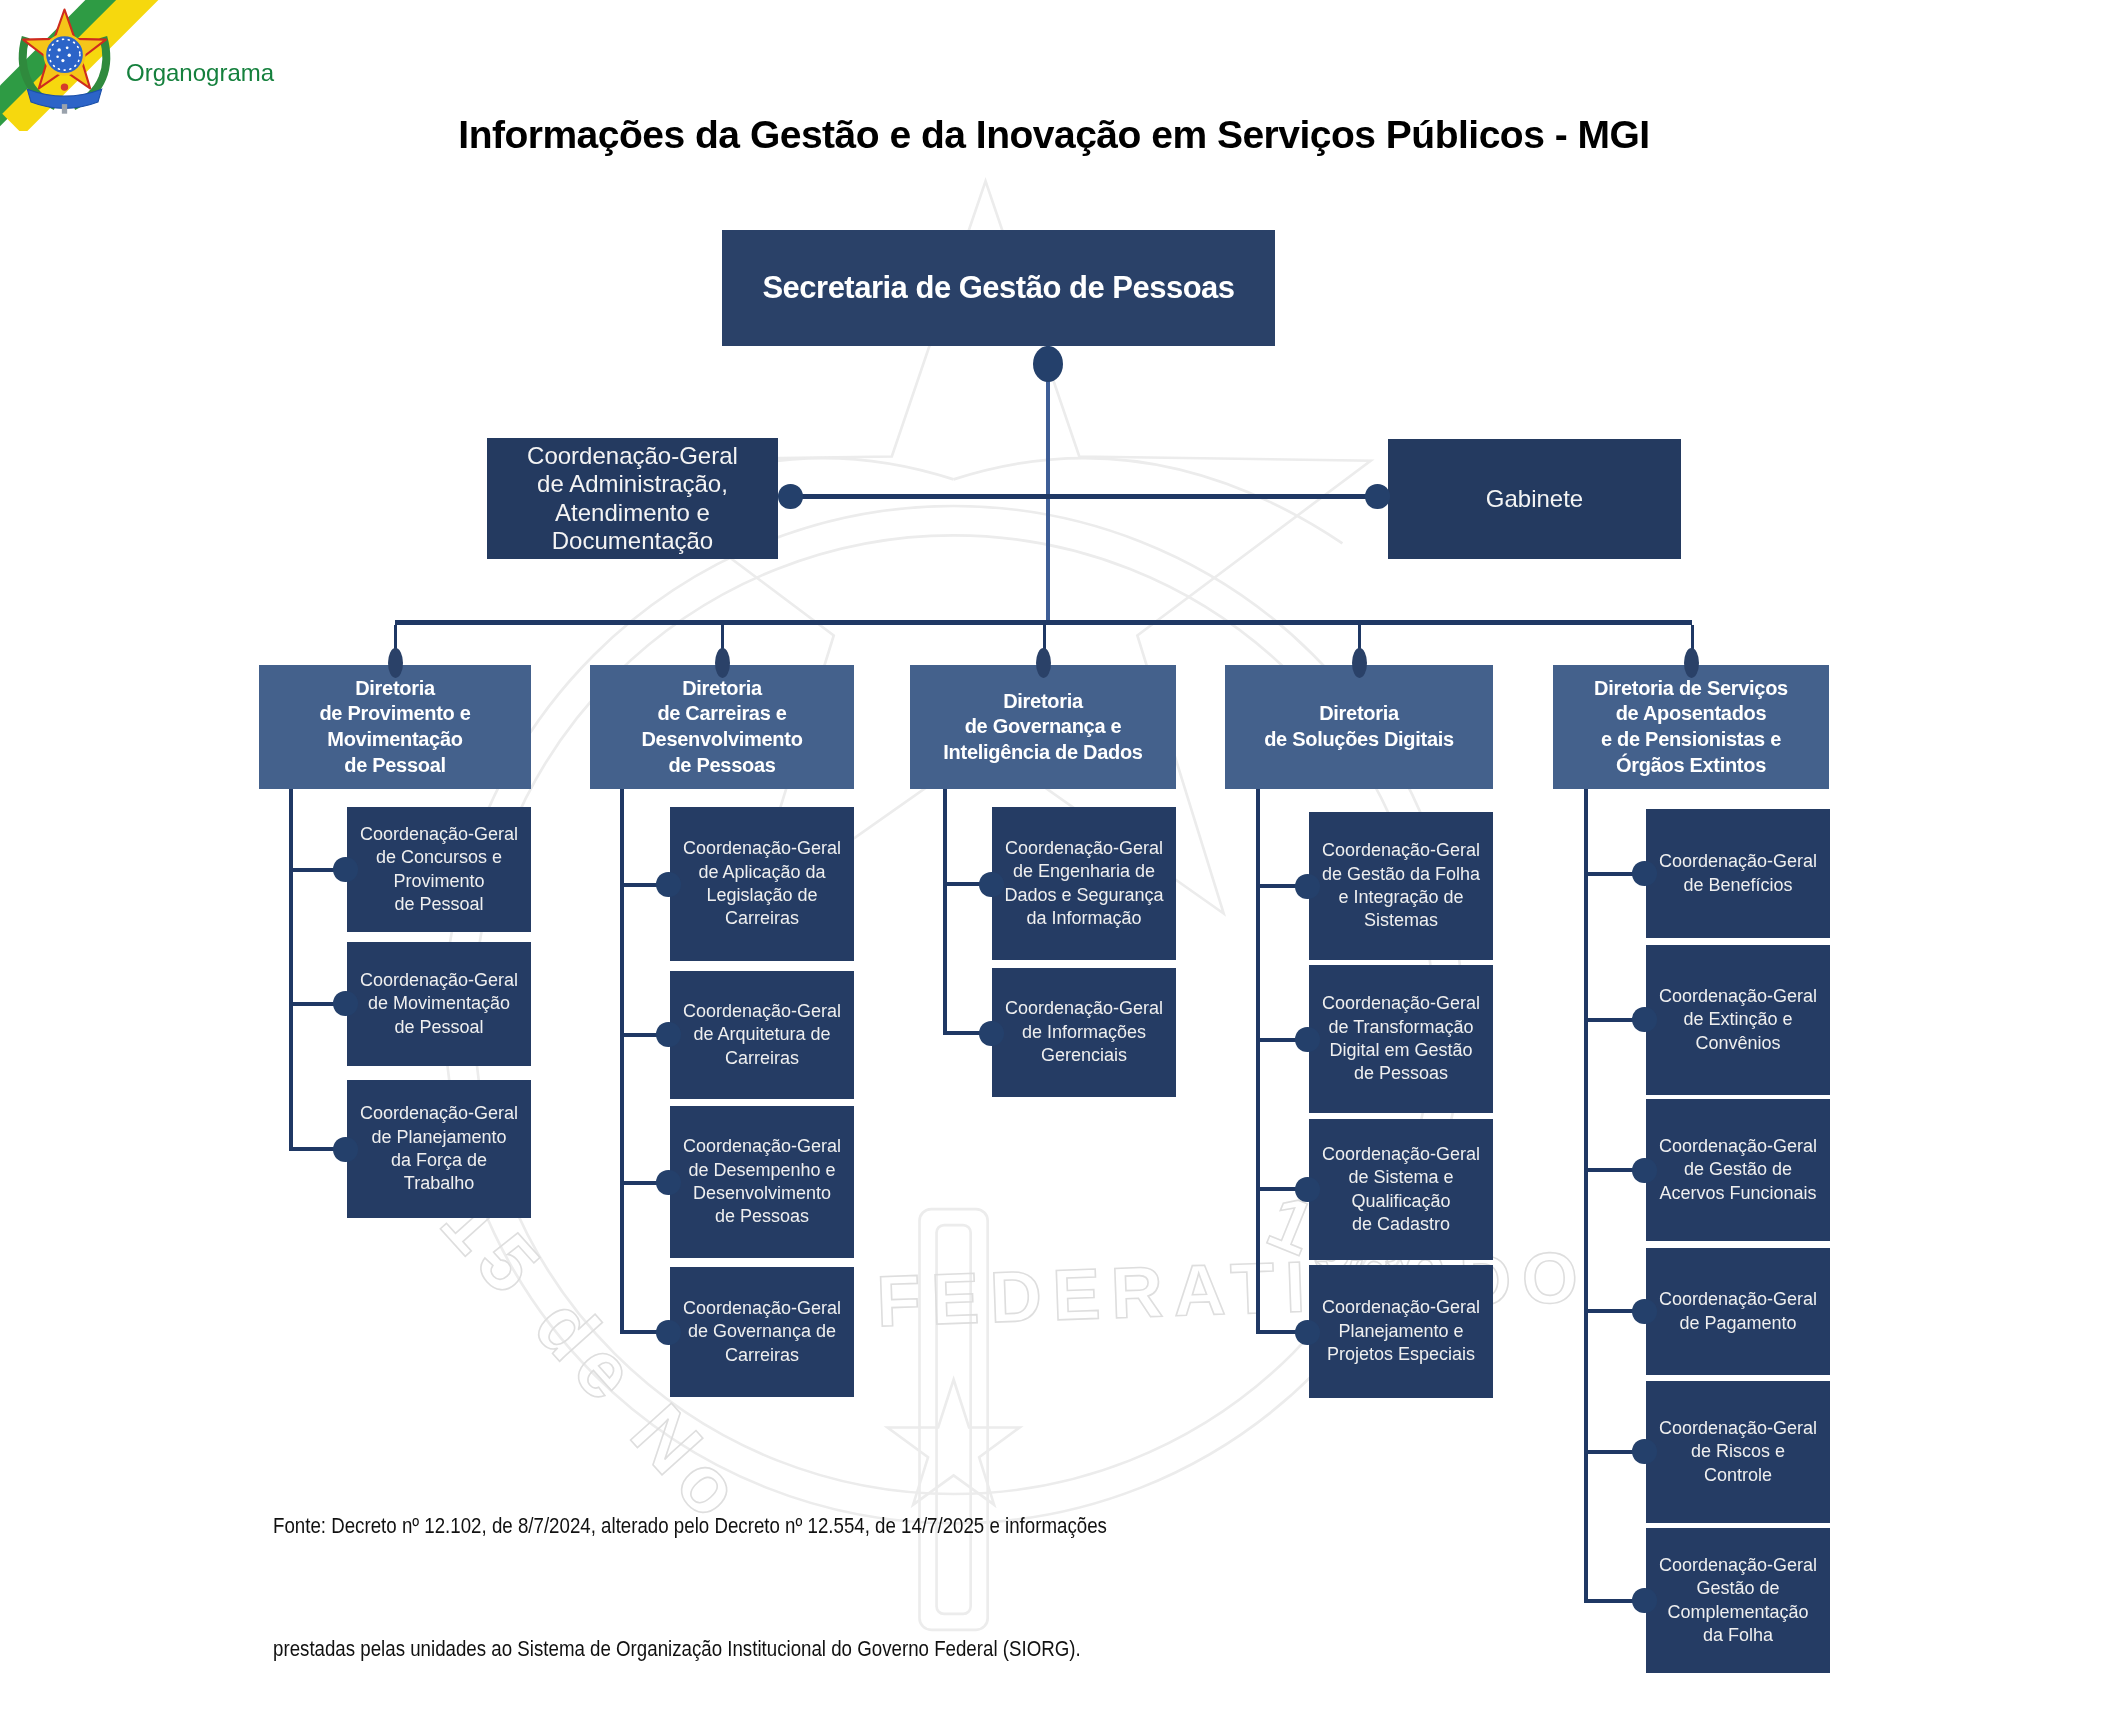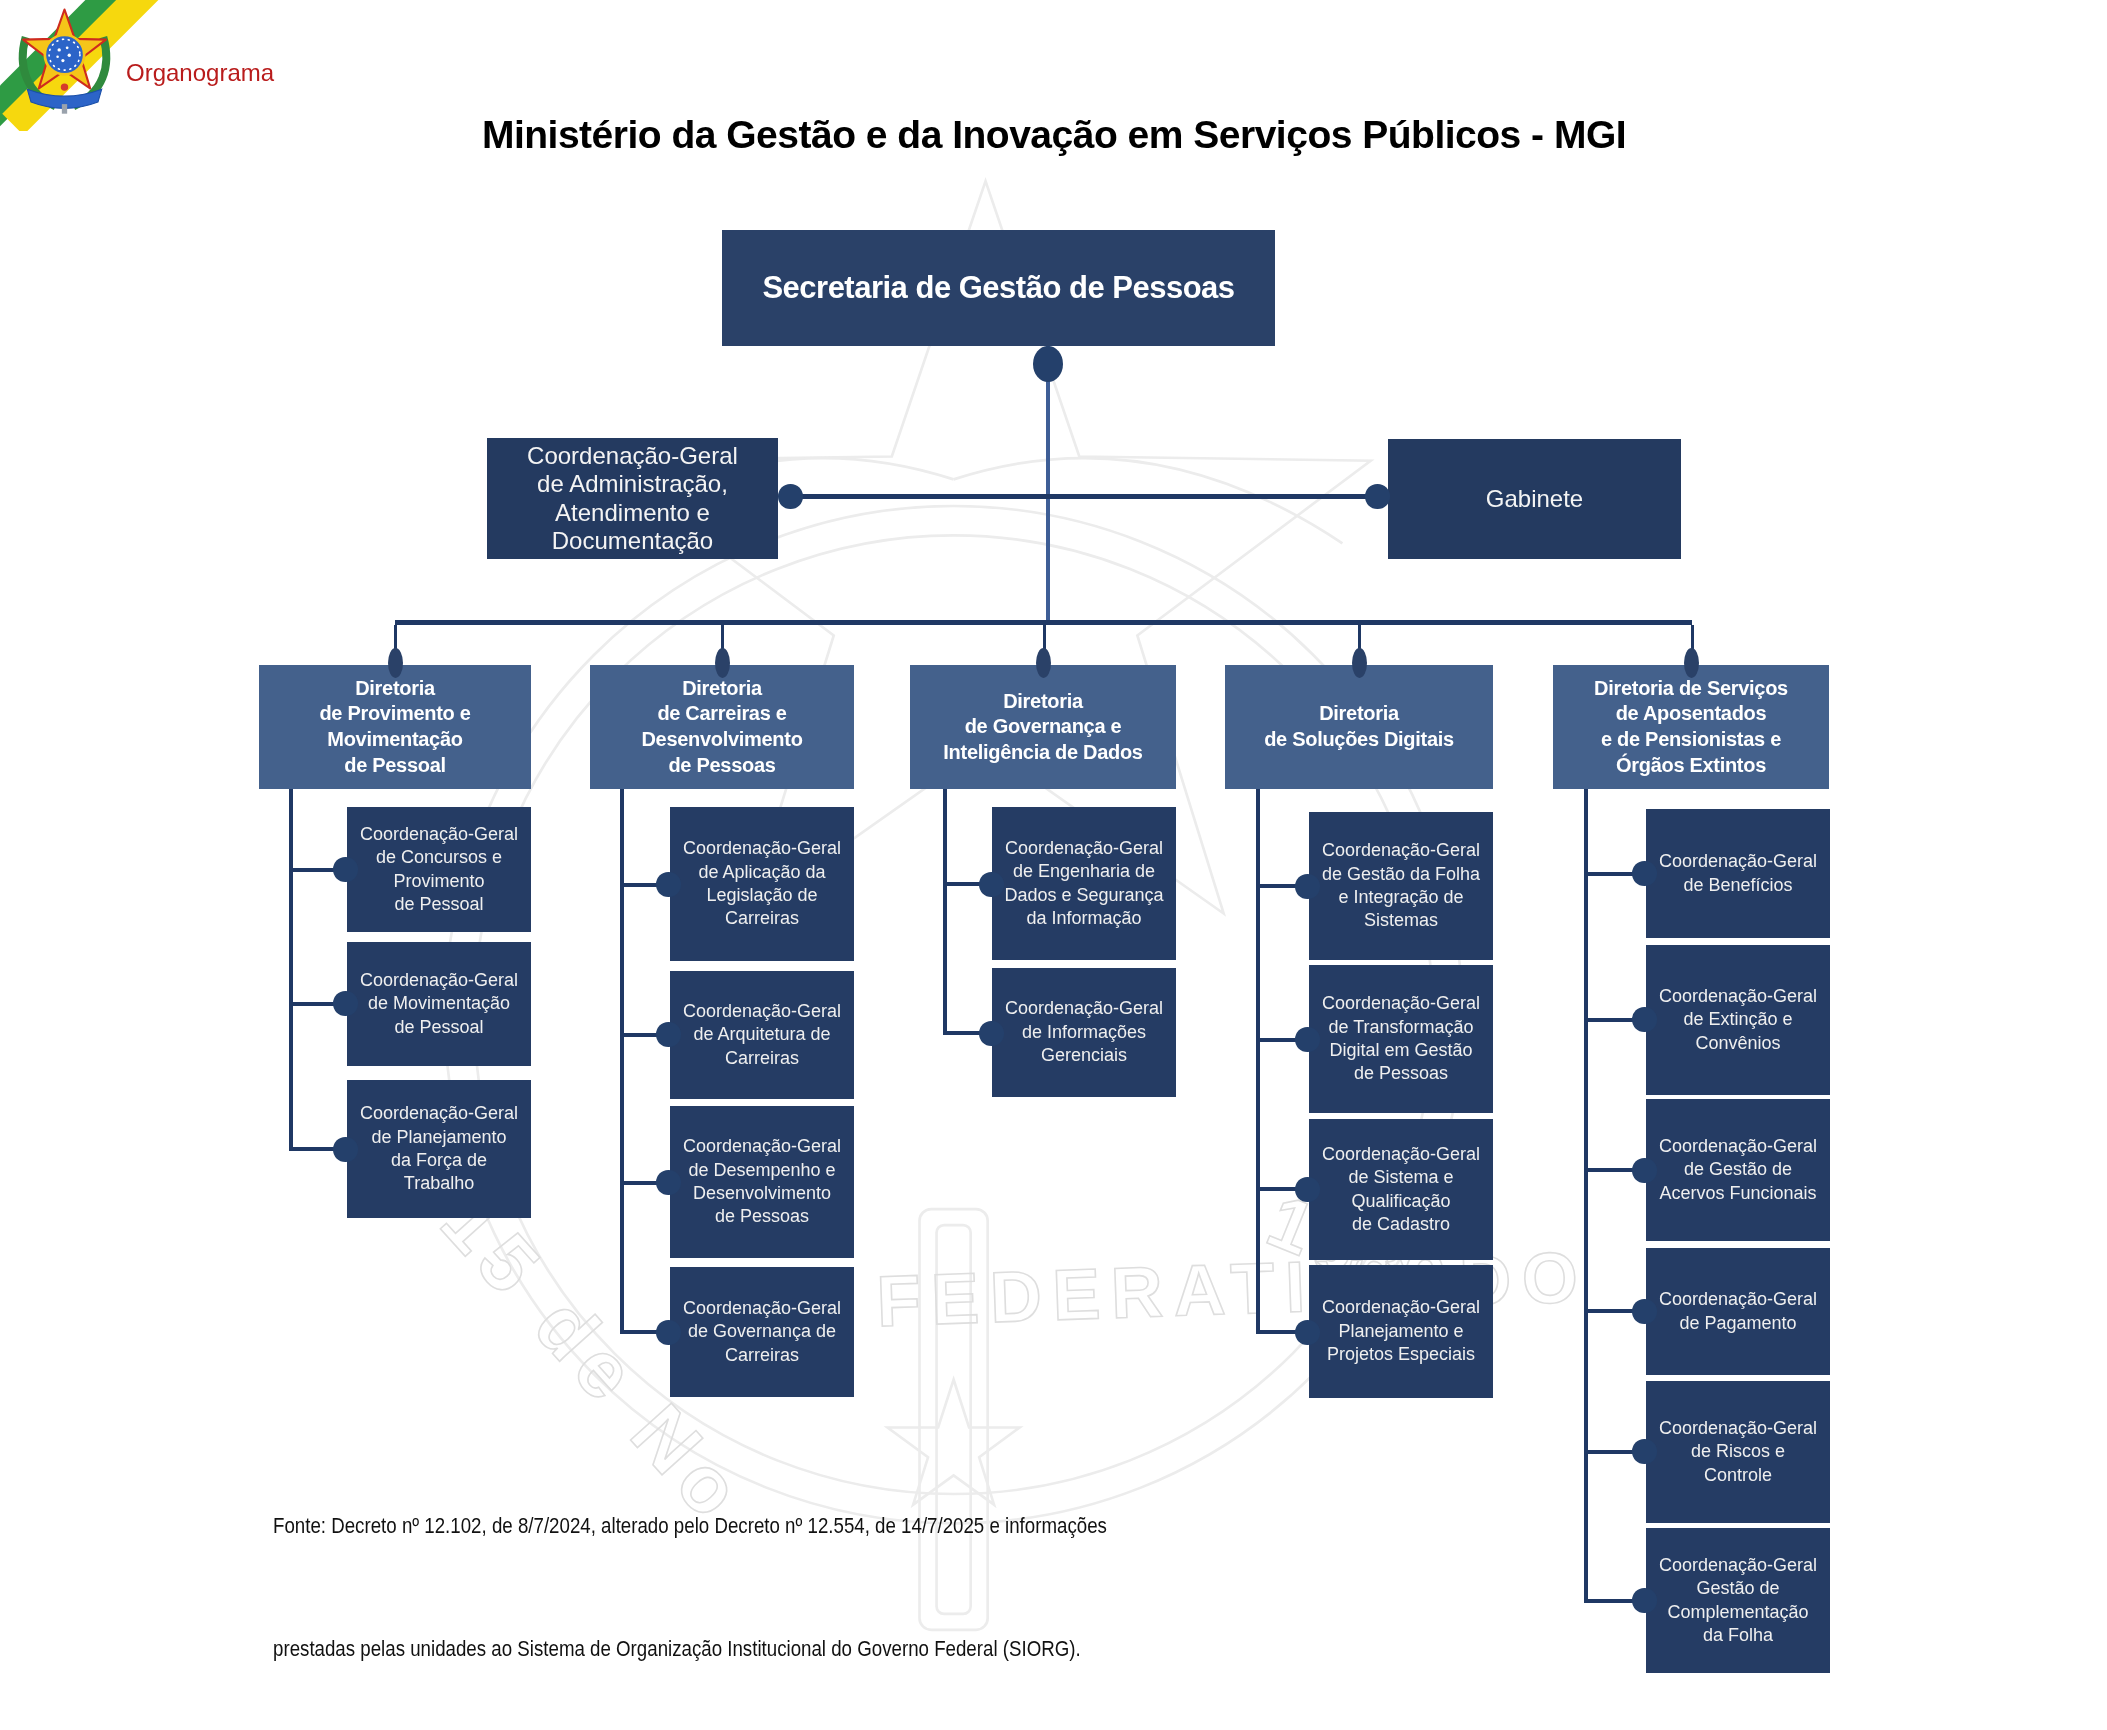--- a/index.html
+++ b/index.html
@@ -16,21 +16,21 @@
   .cg{background:#253C64;font-size:18px;line-height:1.3;width:184px;color:#EFEFEF;}
   
   .vl,.hl{position:absolute;background:#1F3864;z-index:1;}
   .mid{background:#3E5E96;}
   .dot{position:absolute;width:24.5px;height:24.5px;border-radius:50%;background:#24406B;z-index:3;}
   .tear{position:absolute;width:15px;height:30px;border-radius:50%;background:#2A4168;z-index:3;}
   .bigtear{position:absolute;width:30px;height:36px;border-radius:50%;background:#24406B;z-index:3;}
   
   #title{position:absolute;left:0;top:113px;width:2108px;text-align:center;
          font-weight:bold;font-size:39px;letter-spacing:-0.5px;color:#000;z-index:2;}
-  #brandlabel{position:absolute;left:126px;top:59px;font-size:24px;color:#b91c1c;z-index:4;}
+  #brandlabel{position:absolute;left:126px;top:59px;font-size:24px;color:#15803d;z-index:4;}
   #ribbons{position:absolute;left:0;top:0;z-index:2;}
   #crest{position:absolute;left:14px;top:4.3px;z-index:3;}
   
   #footer{position:absolute;left:273px;top:1423px;font-size:22px;color:#111;
           line-height:41px;z-index:2;transform:scaleX(0.85);transform-origin:left top;
           white-space:pre;}
 </style>
 </head>
 <body>
 
@@ -71,21 +71,21 @@
       <circle cx="92" cy="106" r="3"></circle>
         <circle cx="100" cy="82" r="2.6"></circle>
       <circle cx="82" cy="99" r="2.4"></circle>
     </g>
     <path d="M25,160 Q95,186 165,160 L158,184 Q95,208 32,184 Z" fill="#2C64C8" stroke="#1A4FA8" stroke-width="2"></path>
     <circle cx="95" cy="156" r="7" fill="#D6392B"></circle>
     <rect x="90" y="188" width="10" height="18" fill="#9AA2AC"></rect>
   </svg>
 
   <div id="brandlabel">Organograma</div>
-  <div id="title">Ministério da Gestão e da Inovação em Serviços Públicos - MGI</div>
+  <div id="title">Informações da Gestão e da Inovação em Serviços Públicos - MGI</div>
 
   <div class="box root" style="left:722px;top:230px;width:553px;height:116px">Secretaria de Gestão de Pessoas</div>
 
   <div class="vl mid" style="left:1046px;top:345px;width:4.3px;height:277px"></div>
   <div class="bigtear" style="left:1033px;top:346px"></div>
 
   <div class="hl" style="left:791px;top:494px;width:587px;height:4.8px"></div>
   <div class="dot" style="left:778px;top:484px"></div>
   <div class="dot" style="left:1365px;top:484px"></div>
 

